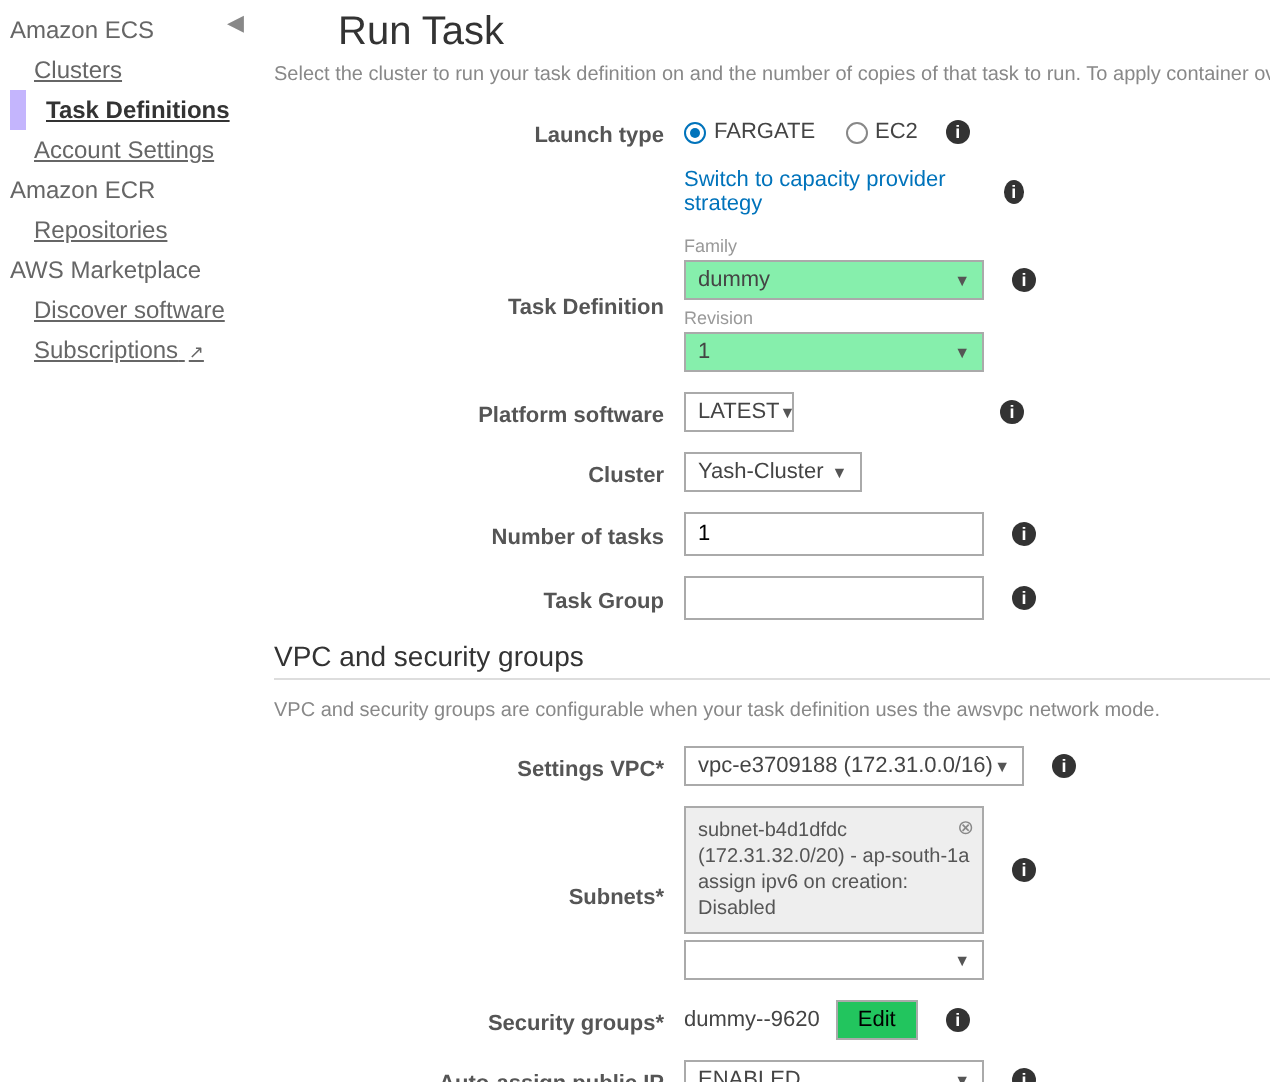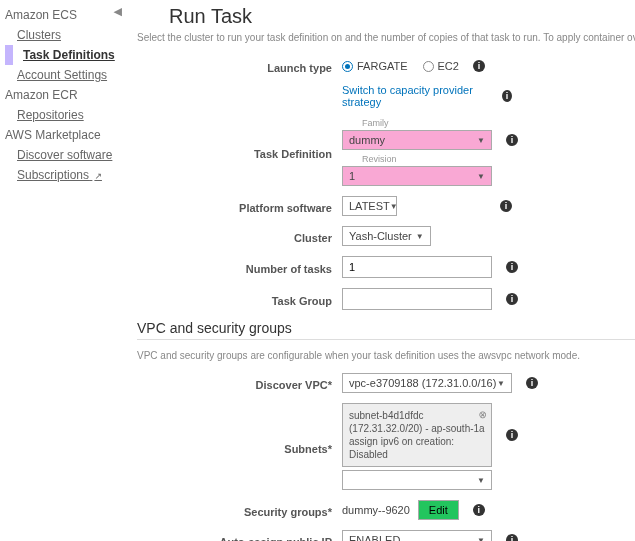--- a/index.html
+++ b/index.html
@@ -17,22 +17,22 @@
 .form-row { display: flex; align-items: center; margin-bottom: 10px; }
 .form-label { width: 205px; text-align: right; padding-right: 10px; font-size: 11px; color: #555; padding-top: 4px; font-weight: bold; }
 .form-control { display: flex; align-items: center; gap: 8px; }
 .info-icon { width: 12px; height: 12px; border-radius: 50%; background: #333; color: #fff; font-size: 9px; text-align: center; line-height: 12px; display: inline-block; font-weight: bold; margin-left: 6px; }
 .radio-group { display: flex; gap: 15px; align-items: center; }
 .radio-option { display: flex; align-items: center; gap: 4px; font-size: 11px; }
 .radio-dot { width: 11px; height: 11px; border-radius: 50%; border: 1px solid #888; display: inline-block; position: relative; }
 .radio-dot.checked { border-color: #0073bb; }
 .radio-dot.checked::after { content: ''; position: absolute; width: 5px; height: 5px; background: #0073bb; border-radius: 50%; top: 2px; left: 2px; }
 .link { color: #0073bb; cursor: pointer; font-size: 11px; }
-.sub-label { font-size: 9px; color: #999; margin-bottom: 2px; margin-left: 20px; }
-.select-box { border: 1px solid #aaa; background: #f9a8d4; padding: 3px 6px; font-size: 11px; display: flex; justify-content: space-between; align-items: center; min-height: 20px; }
+.sub-label { font-size: 9px; color: #999; margin-bottom: 2px; }
+.select-box { border: 1px solid #aaa; background: #86efac; padding: 3px 6px; font-size: 11px; display: flex; justify-content: space-between; align-items: center; min-height: 20px; }
 .select-box.white { background: #fff; }
 .caret { font-size: 8px; color: #555; }
 .text-input { border: 1px solid #aaa; padding: 3px 6px; font-size: 11px; height: 22px; background: #fff; }
 .section-title { font-size: 14px; color: #333; margin-bottom: 3px; margin-top: 8px; }
 .section-desc { font-size: 10px; color: #888; margin-bottom: 12px; }
 hr.sep { border: none; border-top: 1px solid #ddd; margin-bottom: 10px; }
 .subnet-box { border: 1px solid #aaa; background: #eee; padding: 5px 6px; width: 150px; font-size: 10px; color: #555; position: relative; line-height: 1.3; }
 .subnet-box .remove { position: absolute; right: 4px; top: 4px; color: #888; cursor: pointer; font-size: 10px; }
 .btn { border: 1px solid #aaa; background: #22c55e; padding: 3px 10px; font-size: 11px; cursor: pointer; }
 .w150 { width: 150px; }
@@ -142,21 +142,21 @@
         <input class="text-input w150" value="" style="">
         <span class="info-icon">i</span>
       </div>
     </div>
 
     <div class="section-title">VPC and security groups</div>
     <hr class="sep">
     <div class="section-desc">VPC and security groups are configurable when your task definition uses the awsvpc network mode.</div>
 
     <div class="form-row">
-      <div class="form-label">Discover VPC*</div>
+      <div class="form-label">Settings VPC*</div>
       <div class="form-control">
         <div class="select-box white w170">
           <span style="overflow:hidden; white-space:nowrap;">vpc-e3709188 (172.31.0.0/16) | Default ...</span>
           <span class="caret">▼</span>
         </div>
         <span class="info-icon">i</span>
       </div>
     </div>
 
     <div class="form-row">

